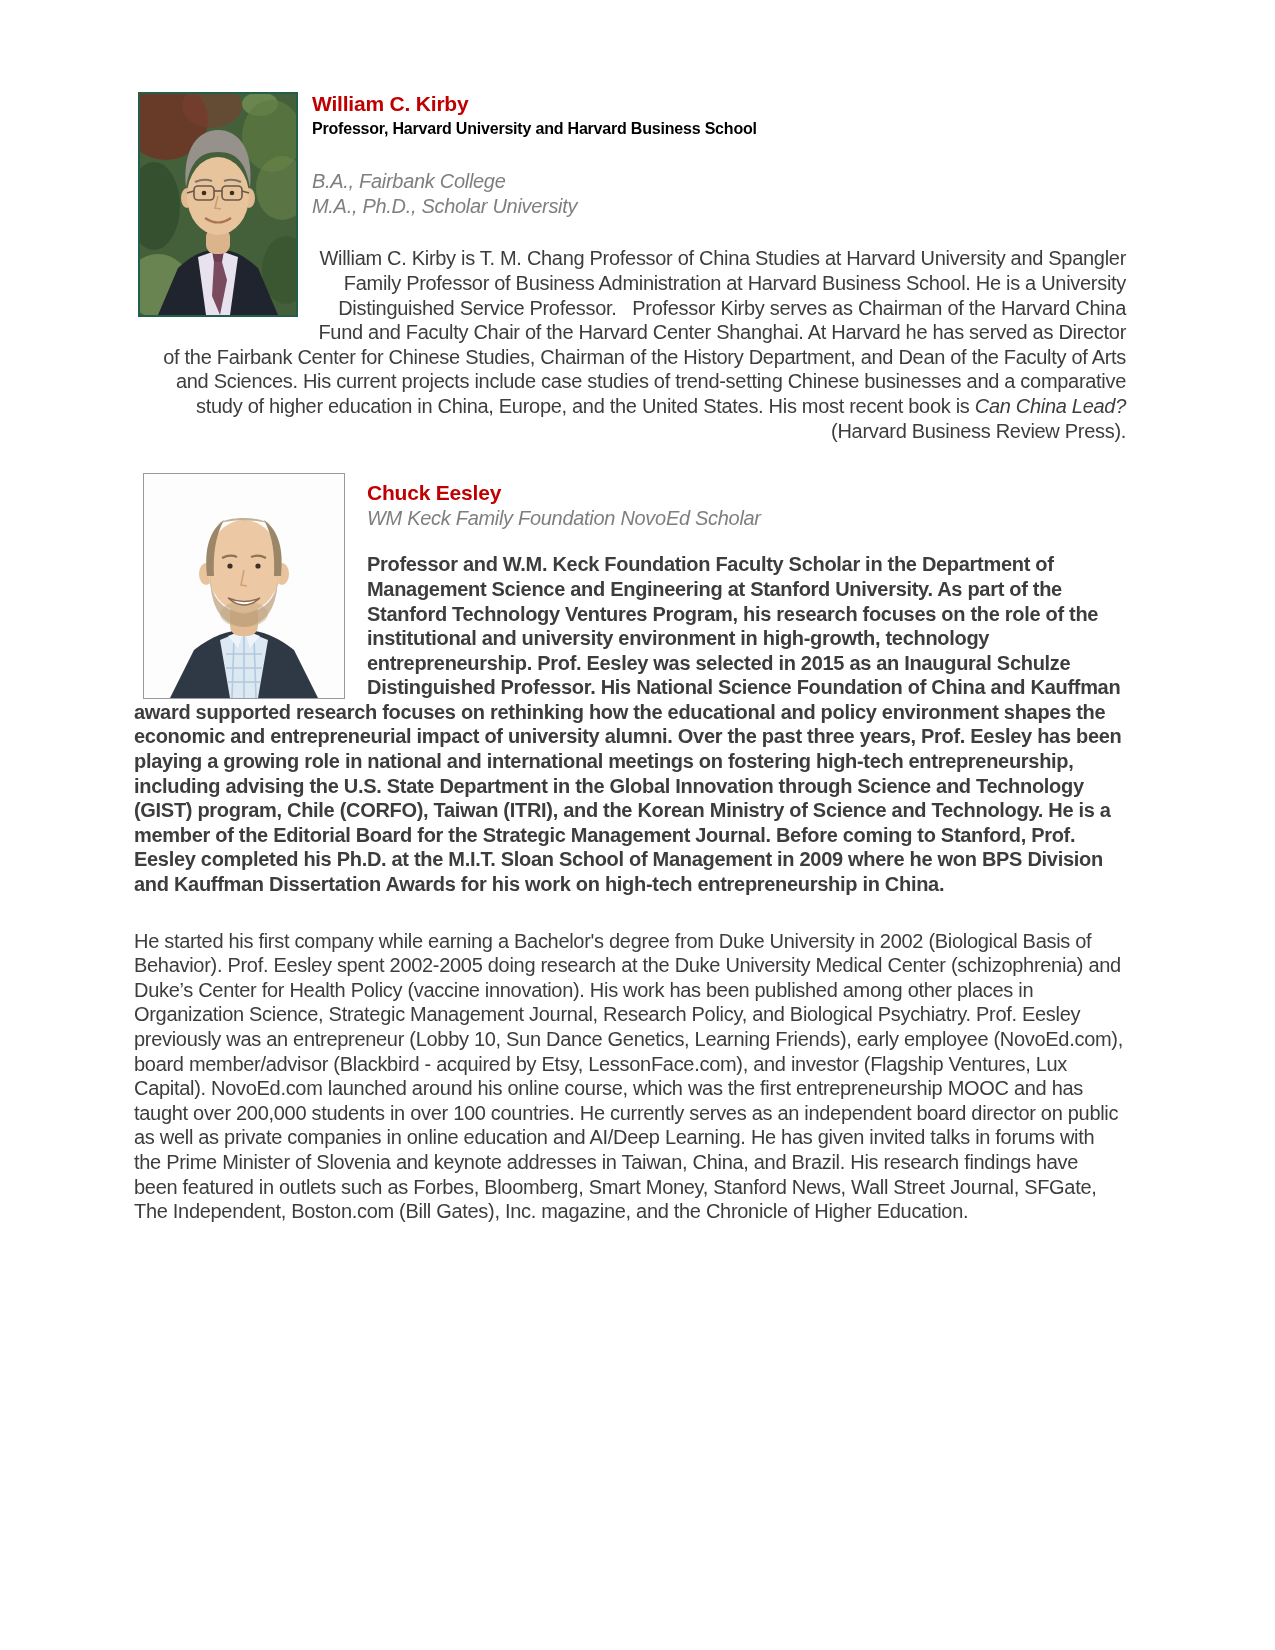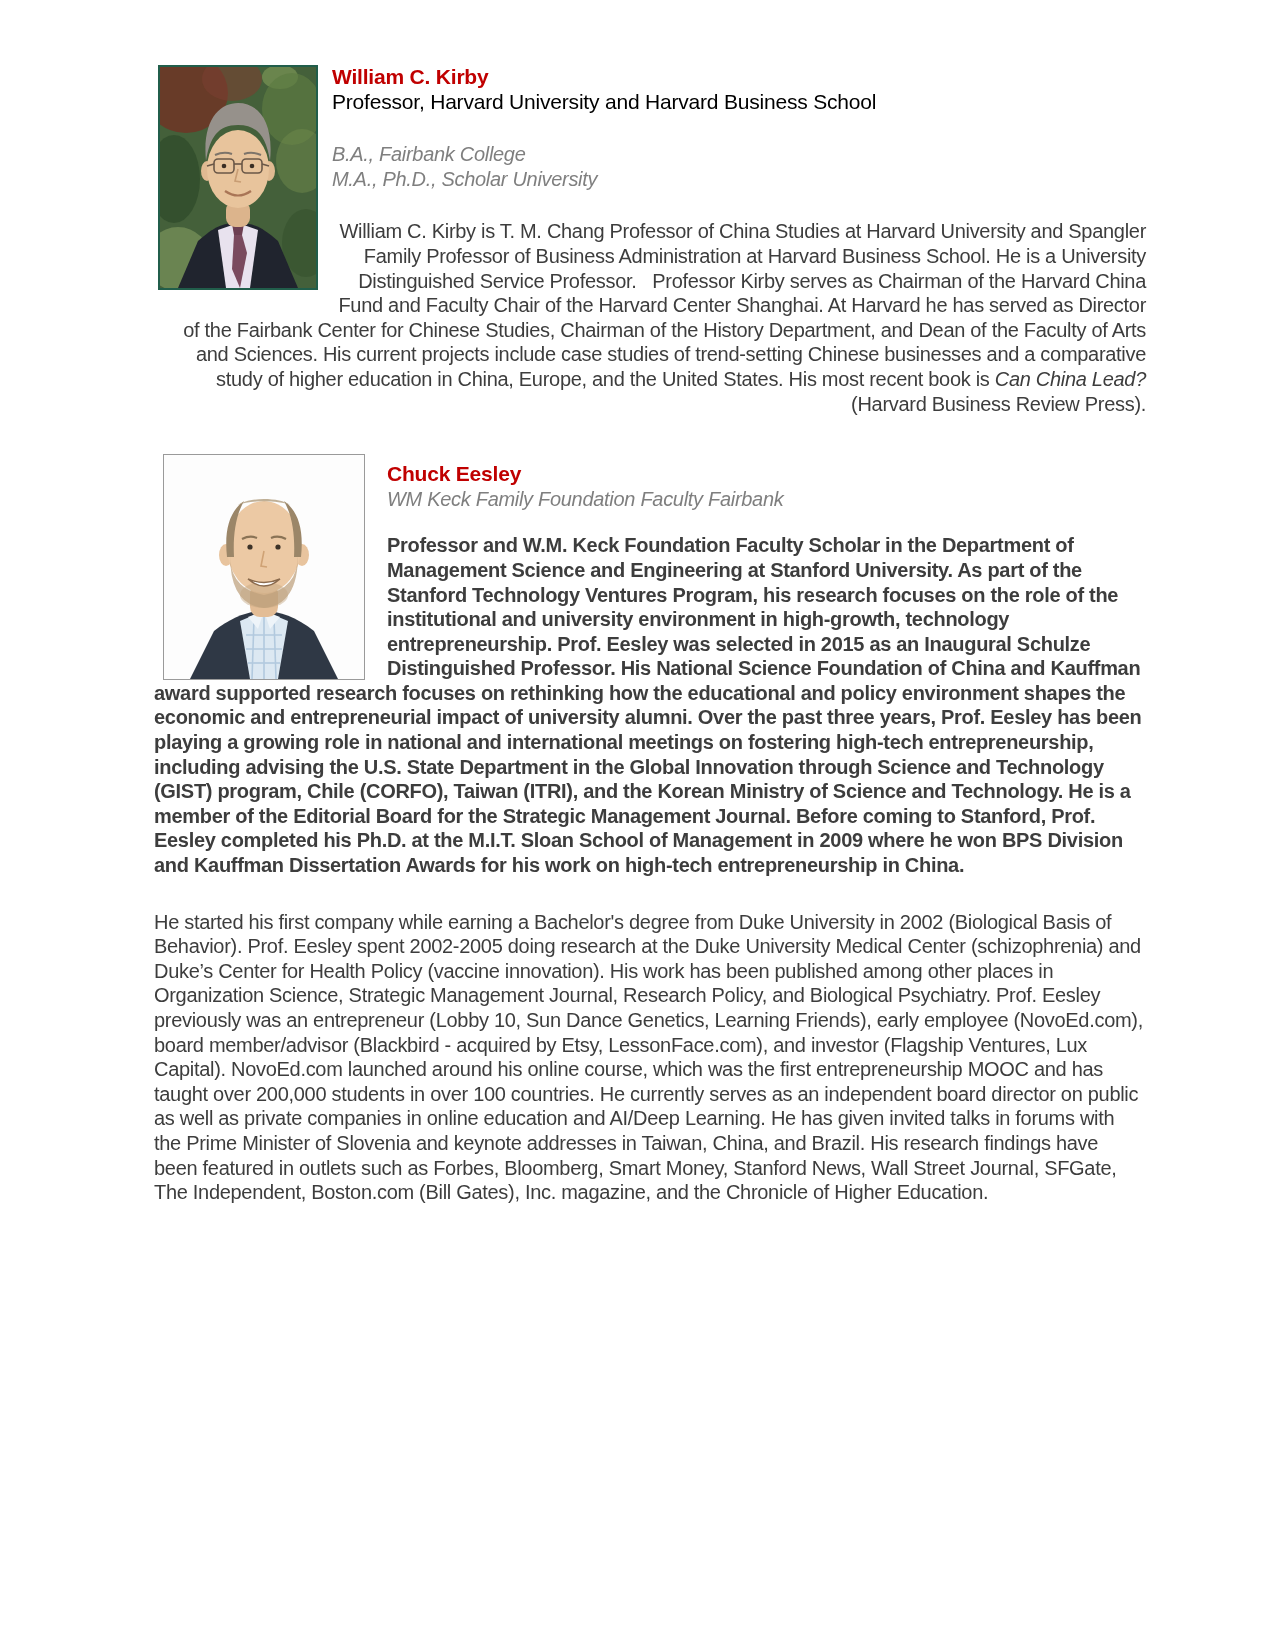--- a/index.html
+++ b/index.html
@@ -9,50 +9,50 @@
     font-family:"Liberation Sans", sans-serif;
     overflow:hidden;
   }
   .page {
     position:relative;
     width:1275px; height:1650px;
     background:#ffffff;
   }
   .content {
     position:absolute;
-    left:154px; top:0;
+    left:134px; top:0;
     width:992px;
-    padding-top:65px;
+    padding-top:92px;
     font-size:20px;
     line-height:24.6px;
     letter-spacing:-0.3px;
     color:#3d3d3d;
   }
   section.bio::after { content:""; display:block; clear:both; }
-  .bio2 { margin-top:38px; }
+  .bio2 { margin-top:30px; }
 
   .photo {
     float:left;
     box-sizing:content-box;
     background:#ffffff;
   }
   .photo svg { display:block; width:100%; height:100%; }
   .photo-kirby {
     width:156px; height:221px;
     border:2px solid #215e4b;
     margin:0 14px 10px 4px;
   }
   .photo-eesley {
     width:200px; height:224px;
     border:1px solid #9a9a9a;
     margin:0 22px 0 9px;
   }
 
   .name  { font-weight:bold; font-size:21px; color:#c00000; letter-spacing:-0.2px; }
-  .title { font-weight:normal; font-size:21px; color:#000000; letter-spacing:-0.2px; }
+  .title { font-weight:bold; font-size:16px; color:#000000; letter-spacing:-0.2px; }
   .creds { margin-top:28px; font-style:italic; color:#7f7f7f; }
   .scholar-line { font-style:italic; color:#7f7f7f; }
   .bio2 .name { padding-top:8px; }
 
   .bio-para  { margin-top:28px;text-align:right; }
   .bio-para2 { margin-top:22px;font-weight:bold; }
   .follow-para { margin-top:32px; }
   .italic-book { font-style:italic; }
 </style>
 </head>
@@ -166,20 +166,20 @@
           <circle cx="86" cy="92" r="2.6" fill="#3c3228"></circle>
           <circle cx="114" cy="92" r="2.6" fill="#3c3228"></circle>
 
           <path d="M100 96 L97 111 L103 112" stroke="#cfa275" stroke-width="1.6" fill="none"></path>
 
           <path d="M84 124 Q100 138 116 124 Q100 131 84 124 Z" fill="#ffffff" stroke="#8a6a4d" stroke-width="1.4"></path>
         </svg>
       </div>
 
       <div class="name">Chuck Eesley</div>
-      <div class="scholar-line">WM Keck Family Foundation Faculty Fairbank</div>
+      <div class="scholar-line">WM Keck Family Foundation NovoEd Scholar</div>
 
       <div class="bio-para2">Professor and W.M. Keck Foundation Faculty Scholar in the Department of Management Science and Engineering at Stanford University. As part of the Stanford Technology Ventures Program, his research focuses on the role of the institutional and university environment in high-growth, technology entrepreneurship. Prof. Eesley was selected in 2015 as an Inaugural Schulze Distinguished Professor. His National Science Foundation of China and Kauffman award supported research focuses on rethinking how the educational and policy environment shapes the economic and entrepreneurial impact of university alumni. Over the past three years, Prof. Eesley has been playing a growing role in national and international meetings on fostering high-tech entrepreneurship, including advising the U.S. State Department in the Global Innovation through Science and Technology (GIST) program, Chile (CORFO), Taiwan (ITRI), and the Korean Ministry of Science and Technology. He is a member of the Editorial Board for the Strategic Management Journal. Before coming to Stanford, Prof. Eesley completed his Ph.D. at the M.I.T. Sloan School of Management in 2009 where he won BPS Division and Kauffman Dissertation Awards for his work on high-tech entrepreneurship in China.</div>
       <div class="follow-para">He started his first company while earning a Bachelor's degree from Duke University in 2002 (Biological Basis of Behavior). Prof. Eesley spent 2002-2005 doing research at the Duke University Medical Center (schizophrenia) and Duke’s Center for Health Policy (vaccine innovation). His work has been published among other places in Organization Science, Strategic Management Journal, Research Policy, and Biological Psychiatry. Prof. Eesley previously was an entrepreneur (Lobby 10, Sun Dance Genetics, Learning Friends), early employee (NovoEd.com), board member/advisor (Blackbird - acquired by Etsy, LessonFace.com), and investor (Flagship Ventures, Lux Capital). NovoEd.com launched around his online course, which was the first entrepreneurship MOOC and has taught over 200,000 students in over 100 countries. He currently serves as an independent board director on public as well as private companies in online education and AI/Deep Learning. He has given invited talks in forums with the Prime Minister of Slovenia and keynote addresses in Taiwan, China, and Brazil. His research findings have been featured in outlets such as Forbes, Bloomberg, Smart Money, Stanford News, Wall Street Journal, SFGate, The Independent, Boston.com (Bill Gates), Inc. magazine, and the Chronicle of Higher Education.</div>
     </section>
 
   </div>
 </div>
 
 </body></html>

